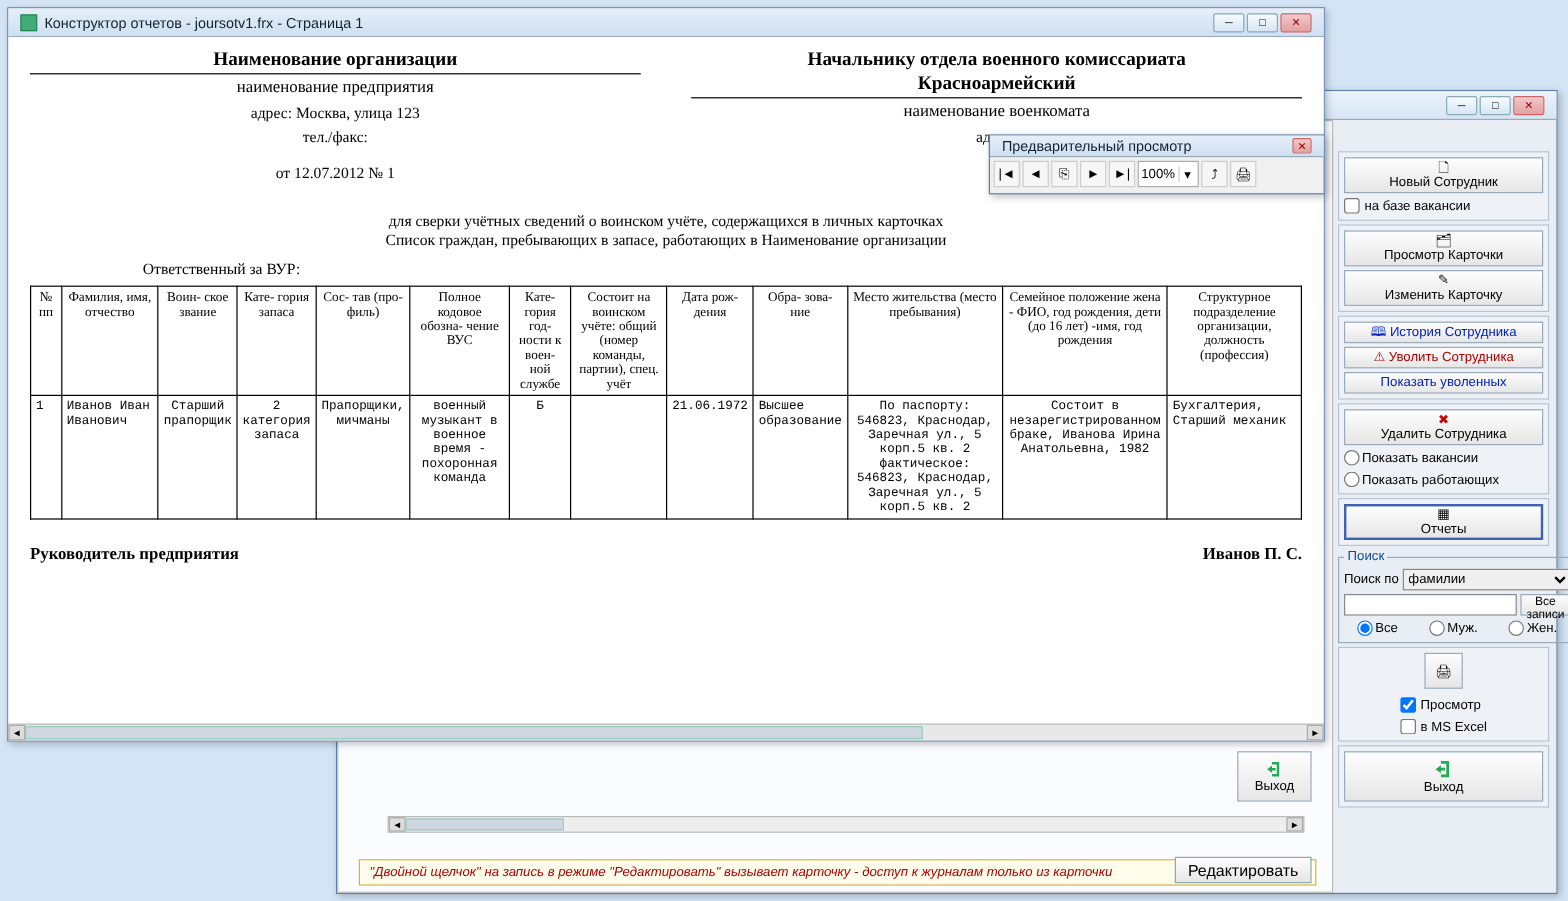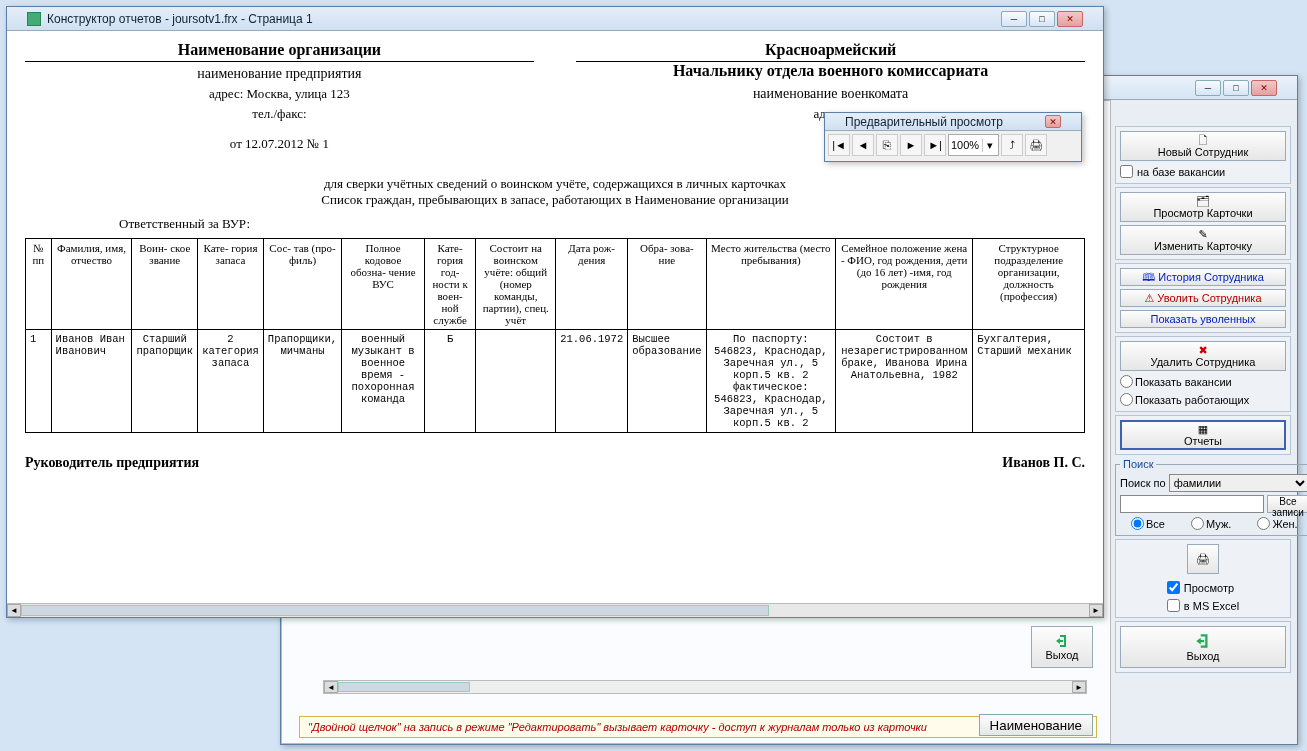--- a/index.html
+++ b/index.html
@@ -1,20 +1,20 @@
 <!DOCTYPE html>
 <html><head>
 <meta charset="utf-8">
 <style>
 * { box-sizing: border-box; margin: 0; padding: 0; }
 body { font-family: Tahoma, Arial, sans-serif; font-size: 11px; background: #d4e4f5; overflow: hidden; width: 1307px; height: 751px; position: relative; }
 
 
 .window { position: absolute; background: #f0f0f0; border: 1px solid #5a7fa8; box-shadow: 2px 2px 6px rgba(0,0,0,0.25); }
-.titlebar { height: 24px; background: linear-gradient(#e6eef8,#cfe0f2); display: flex; align-items: center; padding: 0 20px; border-bottom: 1px solid #9ab; font-size: 12px; }
+.titlebar { height: 24px; background: linear-gradient(#e6eef8,#cfe0f2); display: flex; align-items: center; padding: 0 10px; border-bottom: 1px solid #9ab; font-size: 12px; }
 .titlebar .icon { width: 14px; height: 14px; margin-right: 6px; background: #4a7; border: 1px solid #285; }
 .titlebar .title { flex: 1; color: #123; }
 .winbtns { display: flex; gap: 2px; }
 .winbtn { width: 26px; height: 16px; background: linear-gradient(#f8fbff,#d7e5f4); border: 1px solid #8ab; border-radius: 2px; display: flex; align-items: center; justify-content: center; font-size: 9px; cursor: pointer; }
 .winbtn.close { background: linear-gradient(#f2c8c8,#e4a0a0); border-color: #c66; color: #800; }
 
 
 #report-window { left: 6px; top: 6px; width: 1098px; height: 612px; background: #fff; }
 #report-body { position: absolute; top: 24px; left: 0; right: 0; bottom: 14px; overflow: hidden; background: #fff; padding: 10px 18px; font-family: "Times New Roman", serif; font-size: 13px; color: #000; }
 .report-hdr { display: flex; justify-content: space-between; }
@@ -27,21 +27,21 @@
 table.datagrid { border-collapse: collapse; width: 100%; font-size: 10.5px; font-family: "Courier New", monospace; }
 table.datagrid th, table.datagrid td { border: 1px solid #000; padding: 3px 4px; vertical-align: top; text-align: center; }
 table.datagrid th { font-family: "Times New Roman", serif; font-weight: normal; font-size: 11px; }
 .signrow { display: flex; justify-content: space-between; margin-top: 22px; font-size: 14px; font-weight: bold; }
 .hscroll { position: absolute; left: 0; right: 0; bottom: 0; height: 14px; background: #e8e8e8; border-top: 1px solid #bbb; display: flex; }
 .hscroll .arrow { width: 14px; height: 100%; background: #ddd; border: 1px solid #aaa; font-size: 8px; display: flex; align-items: center; justify-content: center; cursor: pointer; }
 .hscroll .track { flex: 1; position: relative; }
 .hscroll .thumb { position: absolute; left: 0; width: 70%; top: 1px; bottom: 1px; background: #cfd8e2; border: 1px solid #9cb; }
 
 
-#preview-tb { left: 824px; top: 112px; width: 258px; height: 50px; }
+#preview-tb { left: 824px; top: 112px; width: 280px; height: 50px; }
 #preview-tb .toolbar { display: flex; align-items: center; gap: 2px; padding: 3px; }
 .tbtn { width: 22px; height: 22px; border: 1px solid #ccc; background: #f6f6f6; display: flex; align-items: center; justify-content: center; font-size: 11px; cursor: pointer; }
 .zoom-sel { height: 22px; border: 1px solid #aaa; display: flex; align-items: center; padding: 0 2px; background: #fff; }
 .zoom-sel span.dd { width: 14px; text-align: center; border-left: 1px solid #ccc; margin-left: 3px; cursor: pointer; }
 
 
 #bgwin { left: 280px; top: 75px; width: 1018px; height: 670px; background: #e9eef4; }
 #bgwin .titlebar { background: linear-gradient(#eaf2fb,#d7e5f3); }
 #bgwin-body { position: absolute; top: 24px; left: 0; right: 0; bottom: 0; }
 #bgwin-main { position: absolute; left: 0; top: 0; right: 186px; bottom: 0; background: #fafcff; border: 1px solid #bbb; }
@@ -101,21 +101,21 @@
       <div class="arrow">◄</div>
       <div class="track">
           <div class="thumb"></div>
         </div>
       <div class="arrow">►</div>
     </div>
 
     <div id="bgwin-foot">
       <div class="redtip">"Двойной щелчок" на запись в режиме "Редактировать" вызывает карточку  -  доступ к журналам только из карточки</div>
     </div>
-    <button class="edit-btn">Наименование</button>
+    <button class="edit-btn">Редактировать</button>
 
     <div id="side">
       <div class="panel">
         <div class="btn">
           <span class="ico">🗋</span>
           <span>Новый Сотрудник</span>
         </div>
         <div class="chk-row">
             <input type="checkbox" style="">
             <span>на базе вакансии</span>
@@ -233,22 +233,22 @@
   <div id="report-body">
     <div class="report-hdr">
       <div class="report-col">
         <h3>Наименование организации</h3>
         <p class="small-note">наименование предприятия</p>
         <p>адрес: Москва, улица 123</p>
         <p>тел./факс:</p>
         <p style="margin-top:14px">от 12.07.2012   № 1</p>
       </div>
       <div class="report-col">
+        <h3 style="border:none">Начальнику отдела военного комиссариата</h3>
         <h3>Красноармейский</h3>
-        <h3 style="border:none">Начальнику отдела военного комиссариата</h3>
         <p class="small-note">наименование военкомата</p>
         <p>адрес:</p>
       </div>
     </div>
     <div class="body-center">
       <div>для сверки учётных сведений о воинском учёте, содержащихся в личных карточках</div>
       <div>Список граждан, пребывающих в запасе, работающих в Наименование организации</div>
     </div>
     <div class="resp-line"><span>Ответственный за ВУР:</span></div>
 

